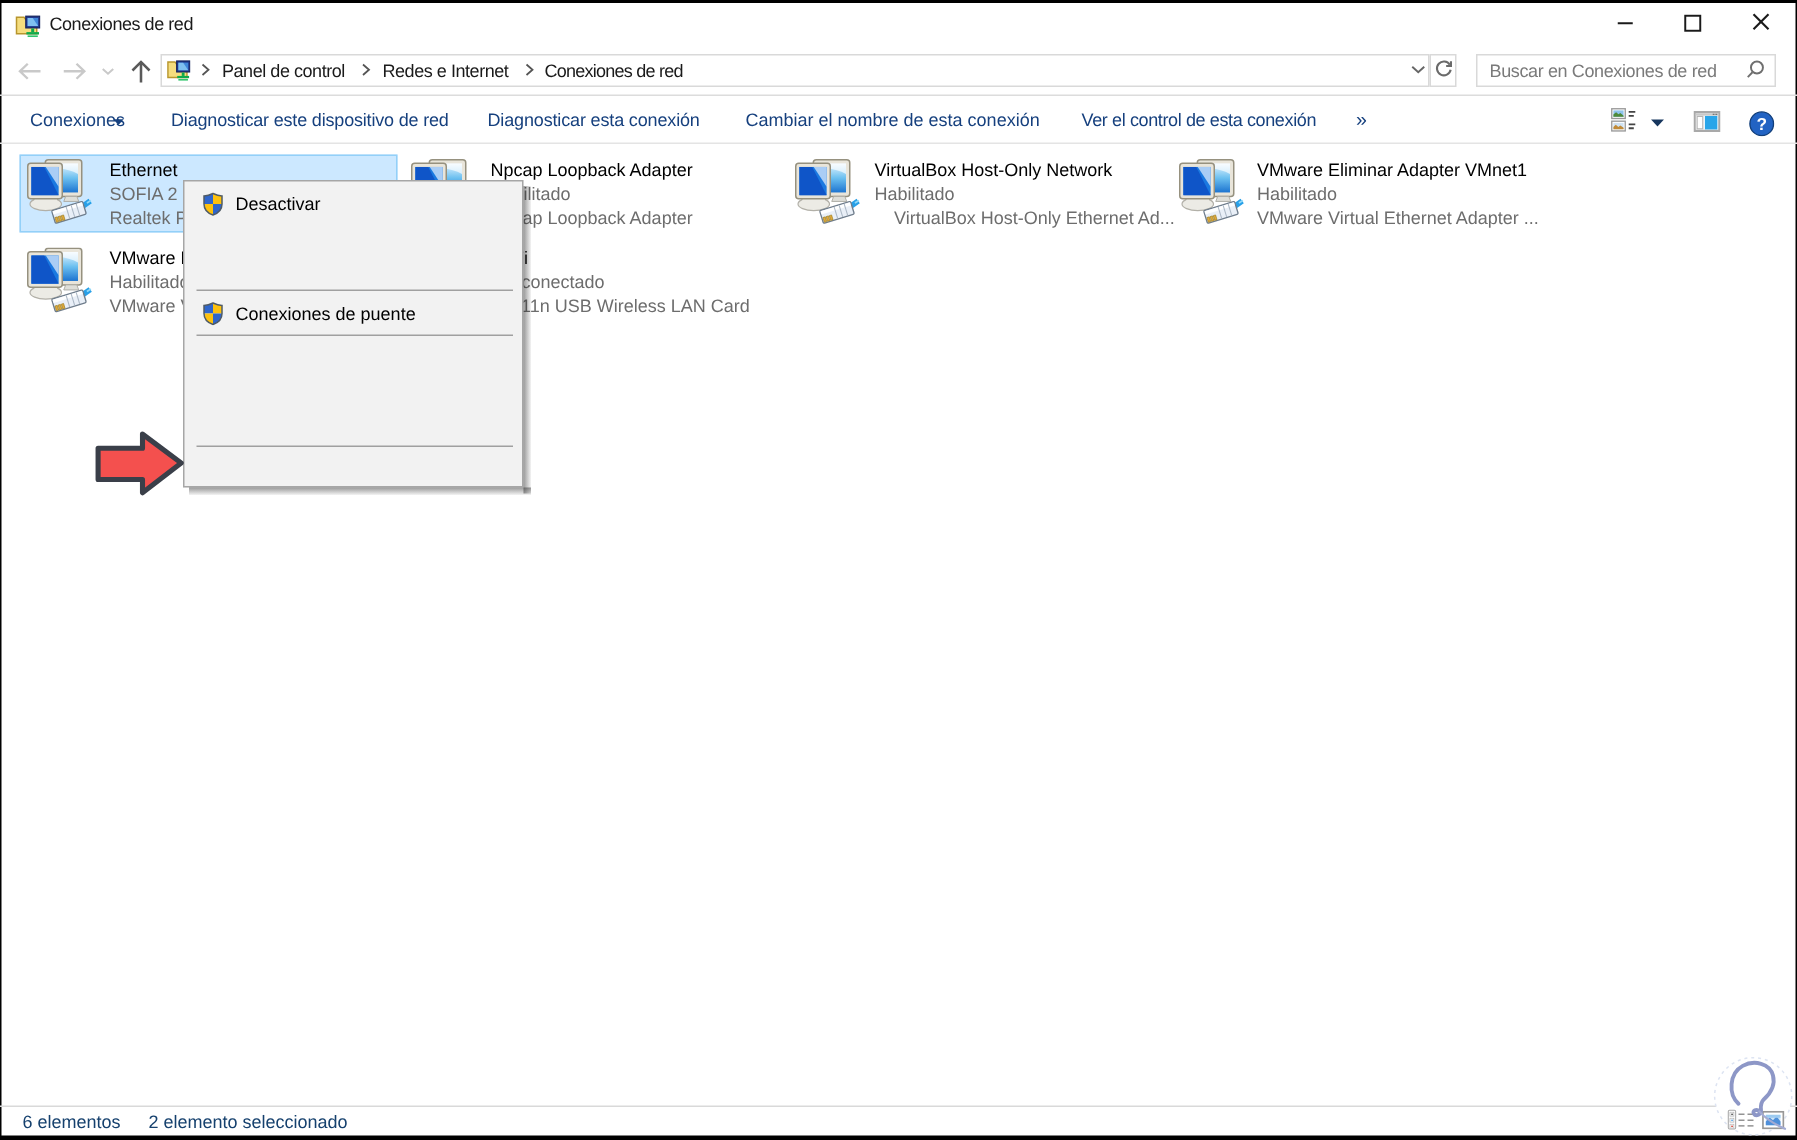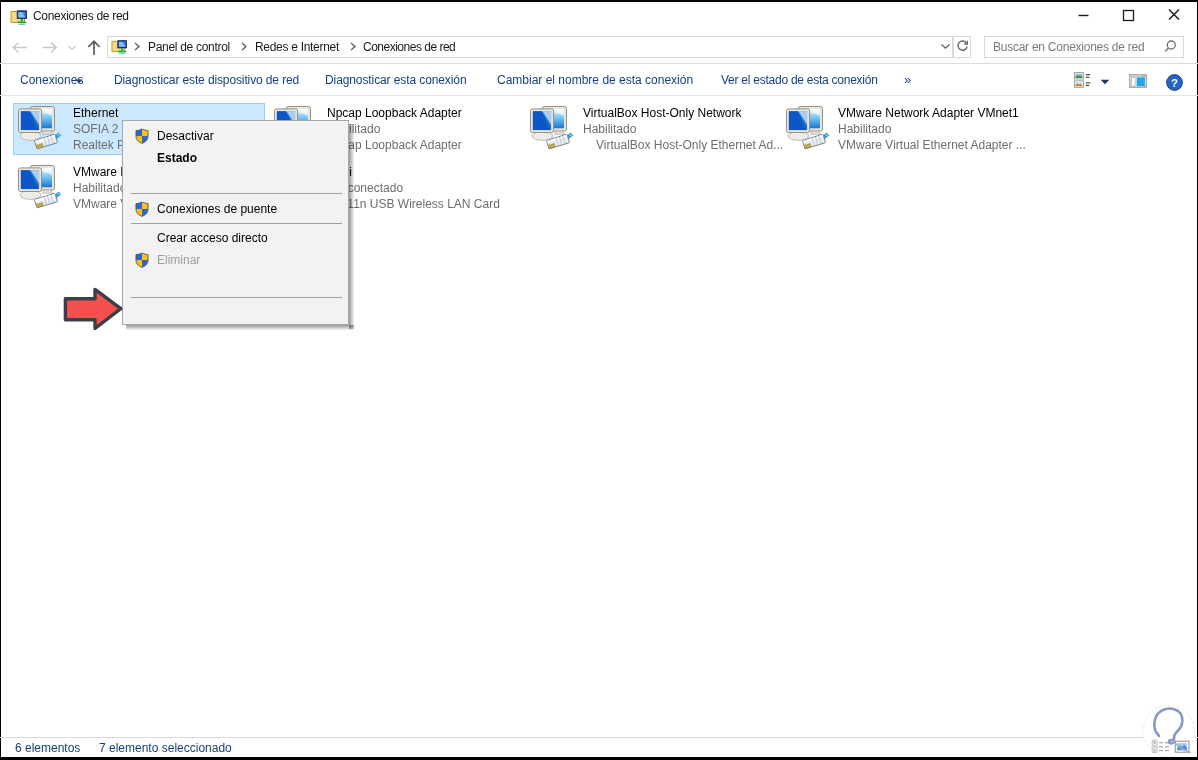--- a/index.html
+++ b/index.html
@@ -143,21 +143,21 @@
 
   <div class="abs" style="left:0;top:63px;width:1198px;height:1px;background:#dcdcdc;"></div>
   <div class="abs" style="left:0;top:95px;width:1198px;height:1px;background:#e4e4e4;"></div>
   <div class="abs blue" style="left:20px;top:73px;height:15px;line-height:15px;font-size:12px;">Conexiones</div>
   <svg class="abs" style="left:74px;top:78px" width="10" height="7" viewBox="0 0 10 7">
       <path d="M1.5 1.5 l3.5 3.8 3.5 -3.8 z" fill="#16407e"></path>
     </svg>
   <div class="abs blue" style="left:114px;top:73px;height:15px;line-height:15px;font-size:12px;letter-spacing:-0.12px;">Diagnosticar este dispositivo de red</div>
   <div class="abs blue" style="left:325px;top:73px;height:15px;line-height:15px;font-size:12px;letter-spacing:-0.1px;">Diagnosticar esta conexión</div>
   <div class="abs blue" style="left:497px;top:73px;height:15px;line-height:15px;font-size:12px;">Cambiar el nombre de esta conexión</div>
-  <div class="abs blue" style="left:721px;top:73px;height:15px;line-height:15px;font-size:12px;letter-spacing:-0.25px;">Ver el estado de esta conexión</div>
+  <div class="abs blue" style="left:721px;top:73px;height:15px;line-height:15px;font-size:12px;letter-spacing:-0.25px;">Ver el control de esta conexión</div>
   <div class="abs" style="left:904px;top:72px;height:16px;line-height:16px;font-size:13px;color:#16407e;">»</div>
 
   <svg class="abs" style="left:1074px;top:72px" width="17" height="16" viewBox="0 0 17 16">
     <rect x="0.5" y="0.5" width="9" height="6.5" fill="#fff" stroke="#9a9a9a" stroke-width="0.9"></rect>
     <rect x="1.6" y="1.6" width="6.8" height="4.3" fill="#8ec3ec"></rect>
     <path d="M1.6 4.4 l1.8 -1.5 1.6 1.3 1.2 -0.9 2.2 1.8 0 0.8 -6.8 0z" fill="#4f8a3a"></path>
     <rect x="0.5" y="8.8" width="9" height="6.5" fill="#fff" stroke="#9a9a9a" stroke-width="0.9"></rect>
     <rect x="1.6" y="9.9" width="6.8" height="4.3" fill="#cfe2f2"></rect>
     <path d="M1.6 12.6 l1.6 -1.4 1.7 1.4 1.3 -1 2.2 1.6 0 1 -6.8 0z" fill="#c08a38"></path>
     <line x1="11.8" y1="2.6" x2="16.2" y2="2.6" stroke="#444" stroke-width="1.2"></line>
@@ -204,21 +204,21 @@
         <use href="#nic"></use>
       </svg>
     <div class="t1" style="top:0;left:52px;">VirtualBox Host-Only Network</div>
     <div class="t2" style="top:16px;left:52px;">Habilitado</div>
     <div class="t3" style="top:32px;left:52px;margin-left:13px;">VirtualBox Host-Only Ethernet Ad...</div>
   </div>
   <div class="item abs" style="left:787px;top:105px;width:250px;height:54px;">
     <svg style="position:absolute;left:-1px;top:0.5px" width="46" height="47" viewBox="0 0 46 47">
         <use href="#nic"></use>
       </svg>
-    <div class="t1" style="top:0;left:51px;">VMware Network Adapter VMnet1</div>
+    <div class="t1" style="top:0;left:51px;">VMware Eliminar Adapter VMnet1</div>
     <div class="t2" style="top:16px;left:51px;">Habilitado</div>
     <div class="t3" style="top:32px;left:51px;">VMware Virtual Ethernet Adapter ...</div>
   </div>
   <div class="item abs" style="left:19px;top:164px;width:250px;height:54px;">
     <svg style="position:absolute;left:-1px;top:0.5px" width="46" height="47" viewBox="0 0 46 47">
         <use href="#nic"></use>
       </svg>
     <div class="t1" style="top:0;">VMware Network Adapter VMnet8</div>
     <div class="t2" style="top:16px;">Habilitado</div>
     <div class="t3" style="top:32px;">VMware Virtual Ethernet Adapter ...</div>
@@ -231,41 +231,29 @@
     <div class="t2" style="top:16px;">No conectado</div>
     <div class="t3" style="top:32px;left:49px;">802.11n USB Wireless LAN Card</div>
   </div>
 
   <div class="abs" style="left:122px;top:120px;width:227px;height:205px;background:#f2f2f2;border:1px solid #a6a6a6;box-sizing:border-box;">
     <div class="menuitem" style="top:4px;width:224px;">
         <svg width="16" height="16" viewBox="0 0 16 16">
           <use href="#uac"></use>
         </svg>
         <span class="lbl">Desactivar</span>
-      </div>
-    <div class="menuitem" style="top:26px;width:224px;font-weight:bold;">
-        <span class="lbl">Estado</span>
       </div>
     <div class="msep" style="top:72px;"></div>
     <div class="menuitem" style="top:77px;width:224px;">
         <svg width="16" height="16" viewBox="0 0 16 16">
           <use href="#uac"></use>
         </svg>
         <span class="lbl">Conexiones de puente</span>
       </div>
     <div class="msep" style="top:102px;"></div>
-    <div class="menuitem" style="top:106px;width:224px;">
-        <span class="lbl">Crear acceso directo</span>
-      </div>
-    <div class="menuitem" style="top:128px;width:224px;color:#9f9f9f;">
-        <svg width="16" height="16" viewBox="0 0 16 16">
-          <use href="#uac"></use>
-        </svg>
-        <span class="lbl">Eliminar</span>
-      </div>
     <div class="msep" style="top:176px;"></div>
   </div>
 
   <div class="abs" style="left:349px;top:124px;width:5px;height:205px;background:linear-gradient(to right, rgba(30,30,30,0.45), rgba(30,30,30,0.05));"></div>
   <div class="abs" style="left:126px;top:325px;width:227.5px;height:4.5px;background:linear-gradient(to bottom, rgba(30,30,30,0.45), rgba(30,30,30,0.05));"></div>
 
   <svg class="abs" style="left:60px;top:284px" width="68" height="52" viewBox="0 0 68 52">
     <path d="M5.4 14.8 L35 14.8 L35 5.4 L60.8 24.7 L35 44.5 L35 35.7 L5.4 35.7 Z" fill="#f4504e" stroke="#3a3f49" stroke-width="3.4" stroke-linejoin="round"></path>
   </svg>
 
@@ -291,14 +279,14 @@
     <rect x="37.3" y="41.2" width="13.6" height="11" fill="#fff" stroke="#989898" stroke-width="1.1"></rect>
     <rect x="39.2" y="43.2" width="9.8" height="7" fill="#cfe6f6"></rect>
     <path d="M39.2 47.6 l2.6 -2.6 2.2 1.8 2.4 -2.6 2.6 3.4 0 2.6 -9.8 0z" fill="#4f90da"></path>
     <rect x="39.2" y="43.2" width="9.8" height="2" fill="#9ccaf0"></rect>
     <path d="M21 35.8 C 14 29.5, 14.8 15.5, 23.8 10.6 C 31.5 6.3, 42 9, 44 17 C 45.8 24, 41.5 29.6, 38 32.8 C 36.3 34.5, 35.6 37, 36 40 C 36.4 43, 32.6 44.6, 31.2 42.4 C 30.1 40.5, 33 39, 34.9 40.9" fill="none" stroke="#8d97c7" stroke-width="2.6" stroke-linecap="round"></path>
     <path d="M34.9 40.9 C 37.5 44, 44 49, 52 52.5" fill="none" stroke="#a3abd3" stroke-width="1.5" stroke-linecap="round"></path>
   </svg>
 
   <div class="abs" style="left:0;top:737px;width:1198px;height:1px;background:#d9d9d9;"></div>
   <div class="abs" style="left:15px;top:741px;height:15px;line-height:15px;font-size:12px;color:#16416e;">6 elementos</div>
-  <div class="abs" style="left:99px;top:741px;height:15px;line-height:15px;font-size:12px;color:#16416e;">7 elemento seleccionado</div>
+  <div class="abs" style="left:99px;top:741px;height:15px;line-height:15px;font-size:12px;color:#16416e;">2 elemento seleccionado</div>
 </div>
 
 </body></html>

